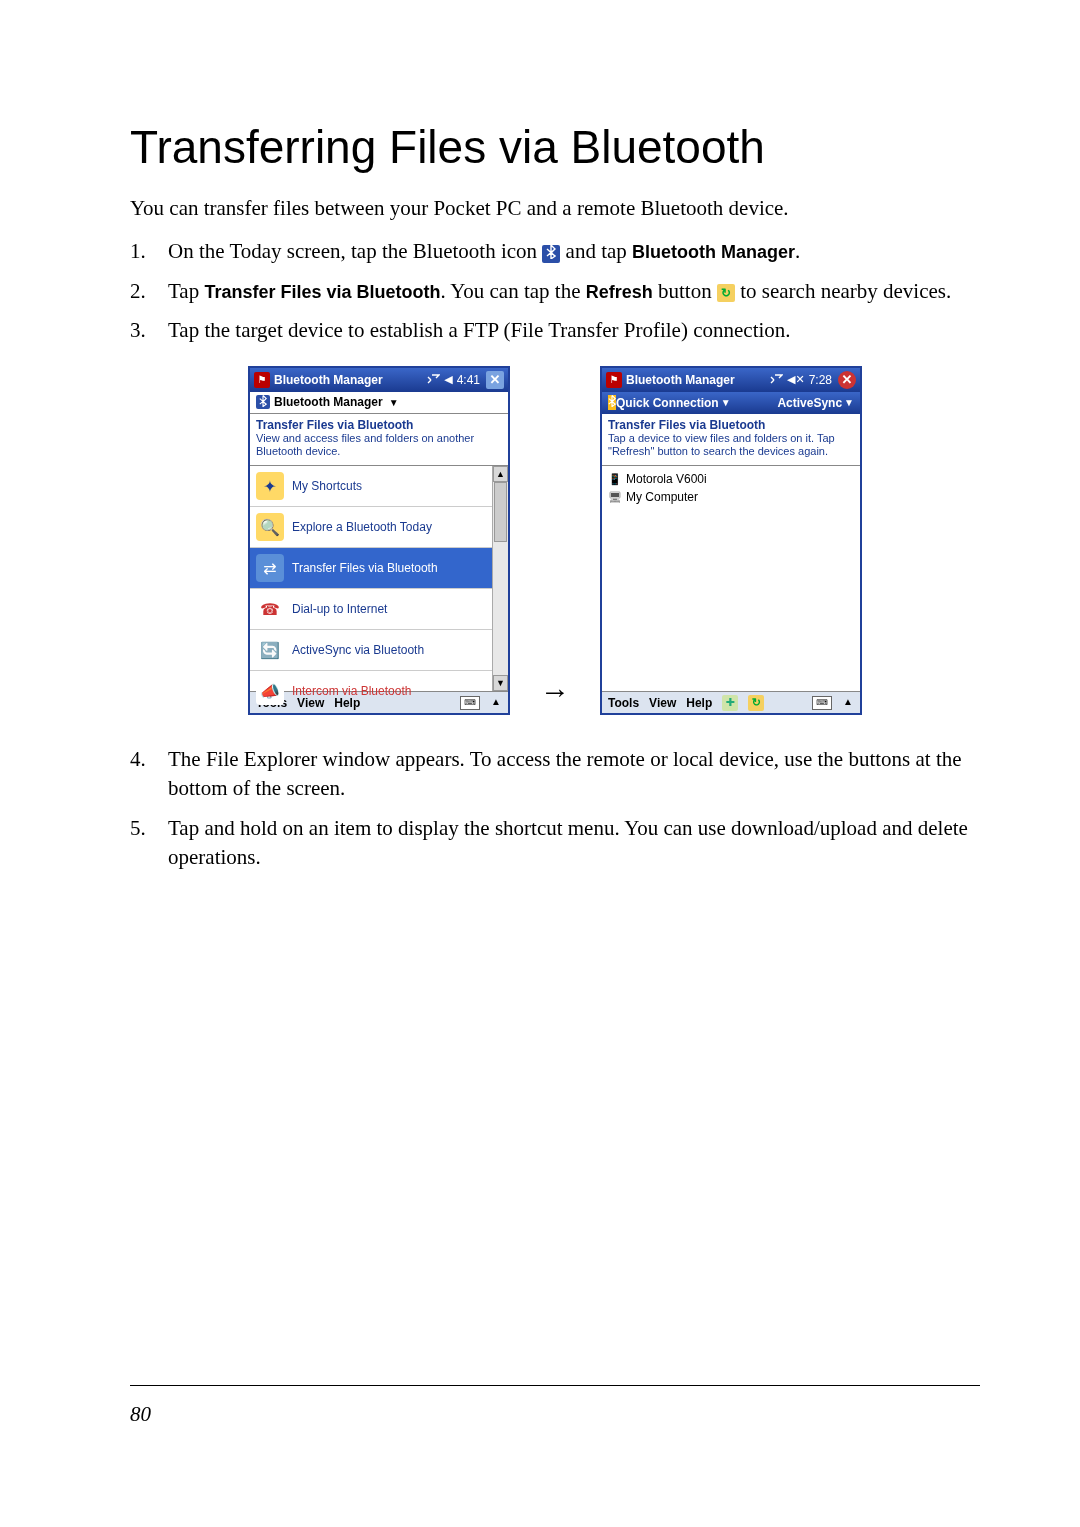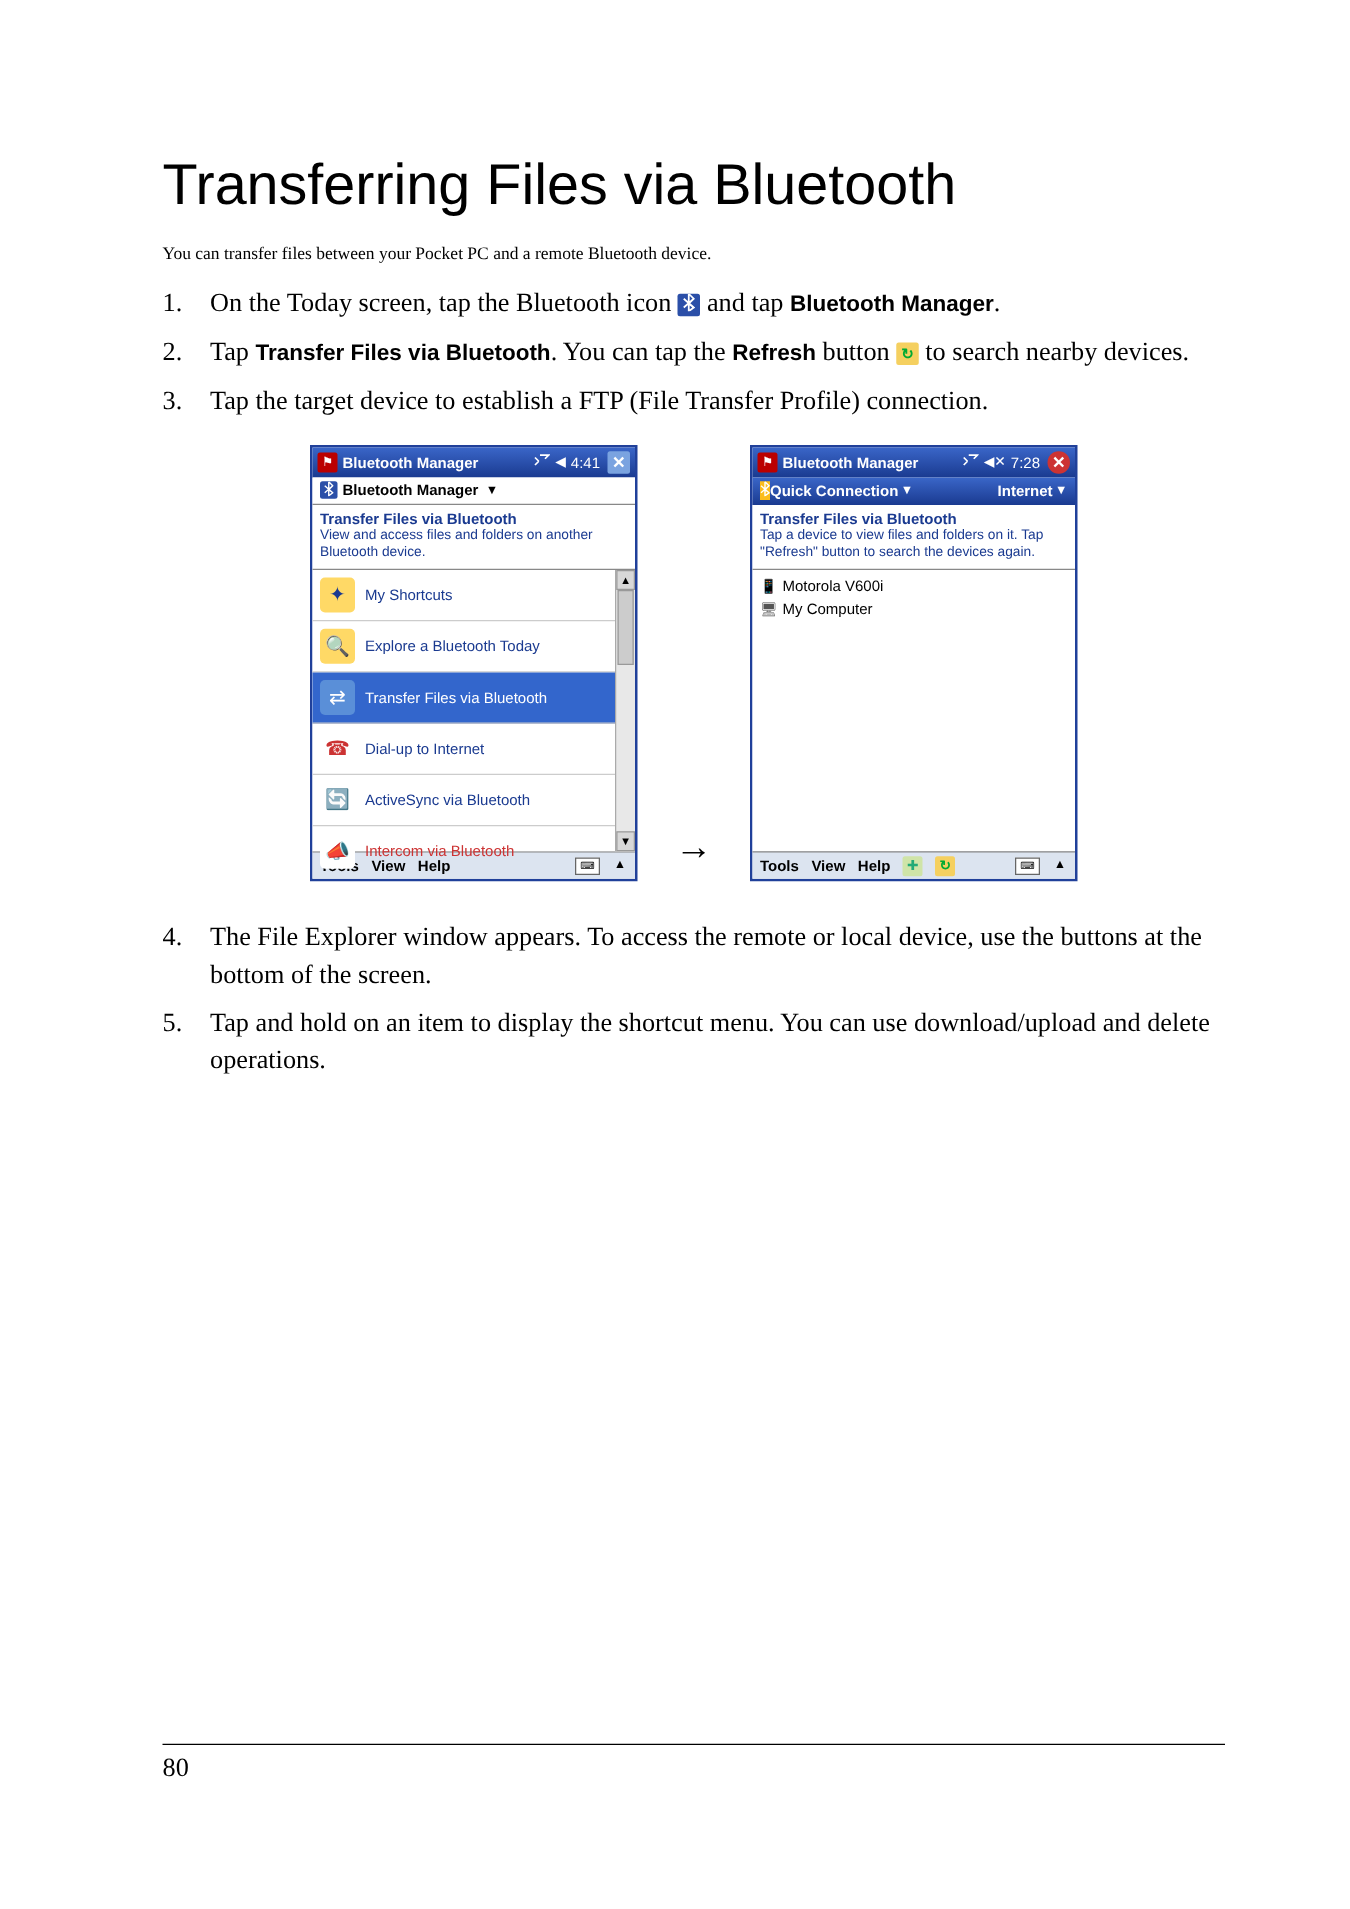--- a/index.html
+++ b/index.html
@@ -12,21 +12,21 @@
       padding: 120px 100px 80px 130px;
       position: relative;
     }
     .heading {
       font-family: Arial, sans-serif;
       font-size: 46px;
       font-weight: 400;
       margin-bottom: 20px;
     }
     .body-text {
-      font-size: 14px;
+      font-size: 21px;
       line-height: 1.4;
       margin-bottom: 14px;
     }
     ol {
       list-style: none;
       counter-reset: item;
     }
     ol > li {
       counter-increment: item;
       font-size: 21px;
@@ -232,21 +232,22 @@
       color: #000;
       align-self: flex-end;
       margin-bottom: 10px;
     }
     .footer-rule {
       position: absolute;
       left: 130px;
       right: 100px;
       bottom: 100px;
       border-top: 1px solid #000;
-      padding-top: 6px;
+      padding-top: 16px;
+      font-style: italic;
       font-size: 21px;
     }
     .gap-after-screens { margin-top: 6px; }
     .right-subbar {
       background: linear-gradient(#3a66c8, #1a3a90);
       color: #fff;
       height: 22px;
       display: flex;
       align-items: center;
       padding: 0 6px;
@@ -383,21 +384,21 @@
     </div>
     <div class="right-subbar">
       <span class="bt-badge">
         <svg width="8" height="12" viewBox="0 0 10 14">
             <path d="M5 0 L9 4 L5 8 L9 11 L5 14 L5 0 M1 4 L9 11 M1 11 L9 4" stroke="#fff" stroke-width="1.4" fill="none"></path>
           </svg>
       </span>
       <span>Quick Connection</span>
       <span class="sub-drop">▼</span>
       <span class="gap"></span>
-      <span class="pref">Internet</span>
+      <span class="pref">ActiveSync</span>
       <span class="sub-drop">▼</span>
     </div>
     <div class="panel-head">
       <div class="hd-title">Transfer Files via Bluetooth</div>
       <div class="hd-desc">Tap a device to view files and folders on it. Tap "Refresh" button to search the devices again.</div>
     </div>
     <div class="deviceitems">
       <div class="devrow">
         <span class="dev-icon" style="color:#1a3a90;">📱</span>
         <span>Motorola V600i</span>

